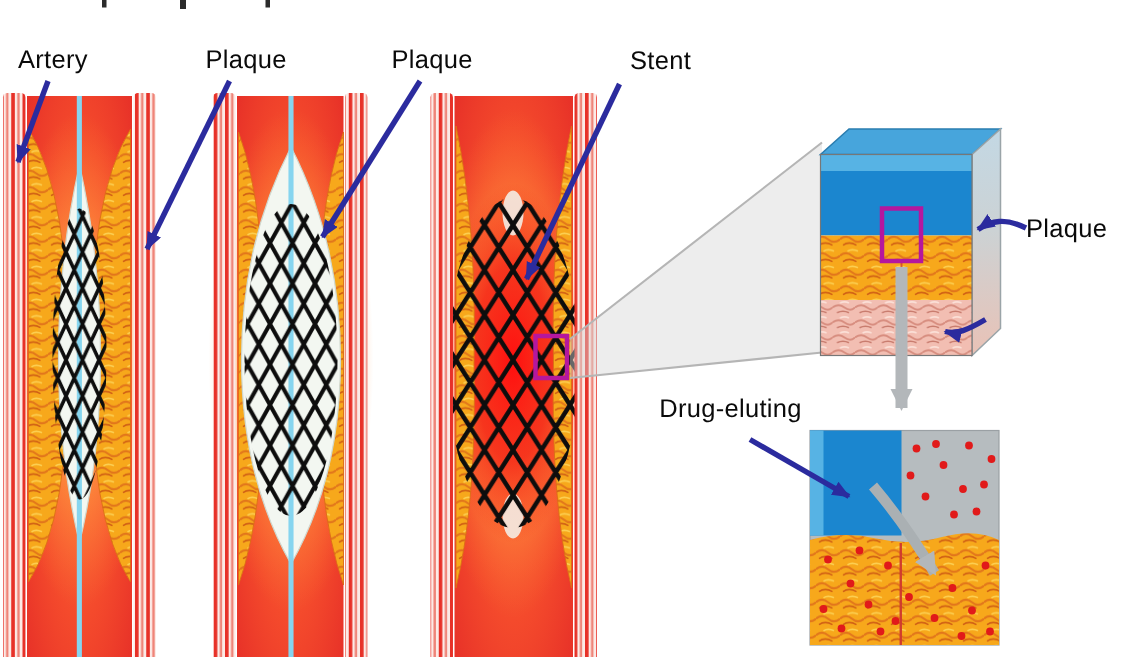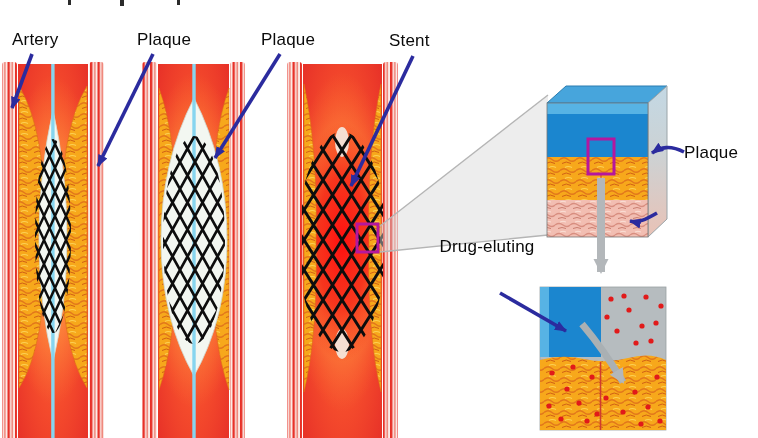--- a/index.html
+++ b/index.html
@@ -191,19 +191,19 @@
       <path d="M413,56 L351,186" marker-end="url(#mNavy)"></path>
       <path d="M684,152 C670,145 661,147 652,153" marker-end="url(#mNavy)"></path>
       <path d="M657,213 C645,220 638,223 630,221" marker-end="url(#mNavy)"></path>
       <path d="M500,293 L566,331" marker-end="url(#mNavy)"></path>
     </g>
   </svg>
 
   <div class="lbl" style="left:12px;top:30px">Artery</div>
   <div class="lbl" style="left:137px;top:30px">Plaque</div>
   <div class="lbl" style="left:261px;top:30px">Plaque</div>
-  <div class="lbl" style="left:389px;top:31px">Stent</div>
+  <div class="lbl" style="left:420px;top:31px">Stent</div>
   <div class="lbl" style="left:684px;top:143px">Plaque</div>
-  <div class="lbl center" style="left:414px;top:237px;width:146px">
+  <div class="lbl center" style="left:414px;top:263px;width:146px">
     <span style="display:block">Drug-eluting</span>
   </div>
 
 </div>
 
 </body></html>

